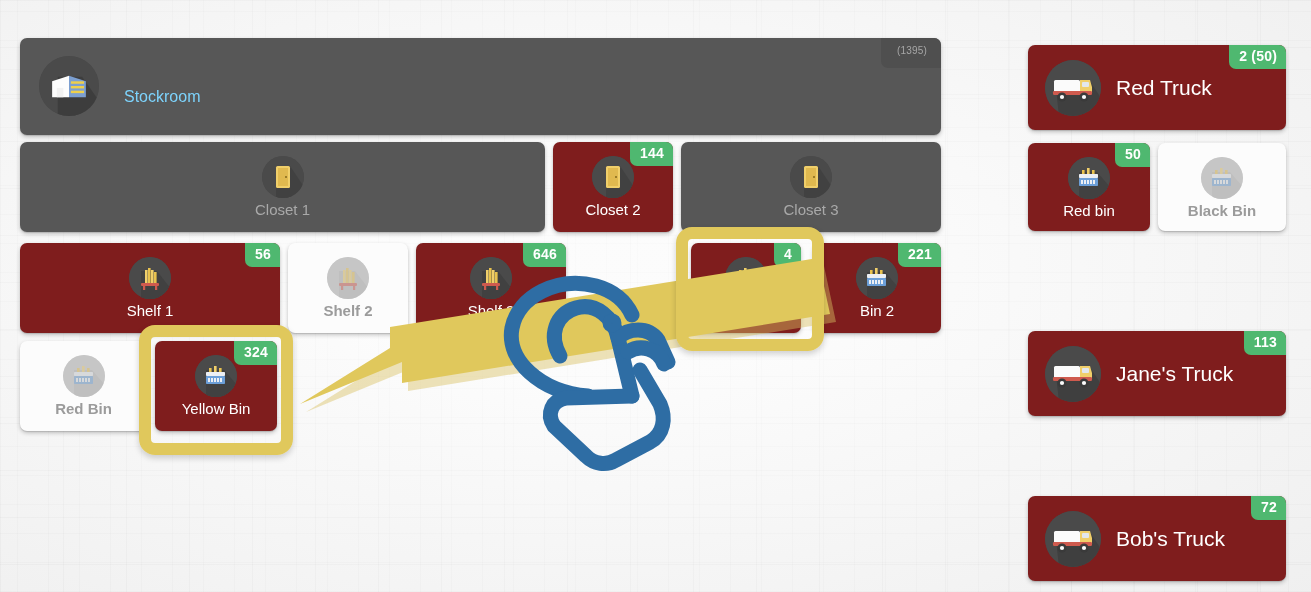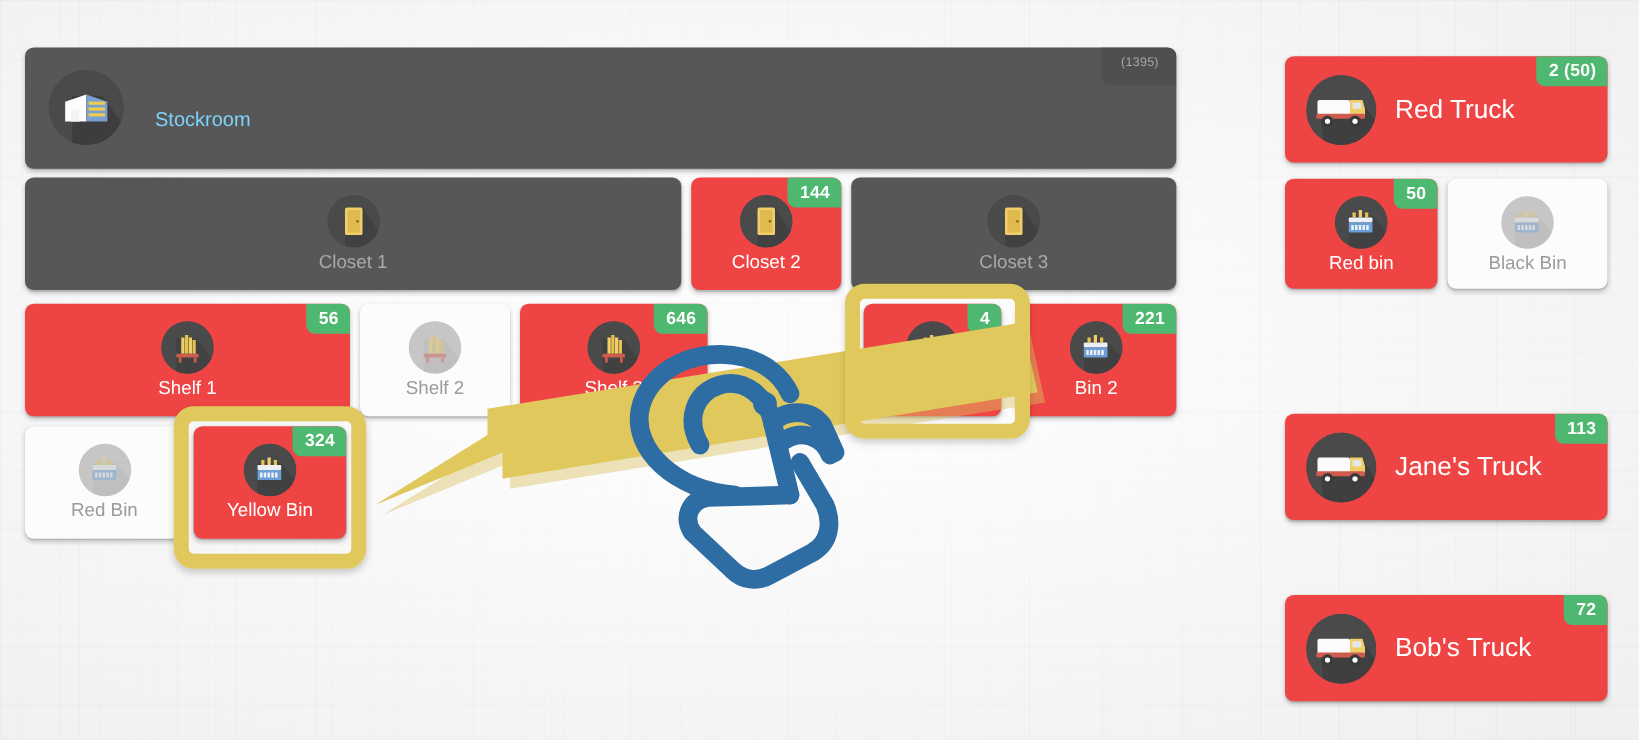--- a/index.html
+++ b/index.html
@@ -44,21 +44,21 @@
   }
 
   
   .card {
     position: absolute;
     border-radius: 7px;
     box-sizing: border-box;
     overflow: hidden;
     box-shadow: 0 2px 4px rgba(0,0,0,0.22), 0 1px 1px rgba(0,0,0,0.12);
   }
-  .card.green  { background: #ef4444; }
+  .card.green  { background: #7f1d1d; }
   .card.dark   { background: #575757; }
   .card.white  { background: #fcfcfc; }
 
   .badge {
     position: absolute;
     top: 0;
     right: 0;
     padding: 4px 9px 6px 10px;
     font-size: 14px;
     font-weight: bold;
@@ -71,21 +71,21 @@
 
   .label {
     position: absolute;
     left: 0; right: 0;
     text-align: center;
     font-size: 15px;
     line-height: 1;
   }
   .green .label { color: #ffffff; font-weight: normal; }
   .dark  .label { color: #a9a9a9; font-weight: normal; }
-  .white .label { color: #9b9b9b; font-weight: normal; }
+  .white .label { color: #9b9b9b; font-weight: bold; }
 
   
   .icon-disc {
     position: absolute;
     border-radius: 50%;
     overflow: hidden;
   }
   .green .icon-disc, .dark .icon-disc { background: #4a4a4a; }
   .white .icon-disc { background: #c6c6c6; }
   .icon-disc svg { display: block; width: 100%; height: 100%; }
@@ -128,21 +128,21 @@
   
   .truck-card .icon-disc { left: 17px; top: 50%; margin-top: -28px; width: 56px; height: 56px; }
   .truck-card .truck-label {
     position: absolute;
     left: 88px; top: 0; bottom: 0;
     display: flex; align-items: center;
     font-size: 21px; color: #ffffff; font-weight: normal;
   }
   #red-truck   { left: 1028px; top: 45px;  width: 258px; height: 85px; }
   #jane-truck  { left: 1028px; top: 331px; width: 258px; height: 85px; }
-  #bob-truck   { left: 1028px; top: 476px; width: 258px; height: 85px; }
+  #bob-truck   { left: 1028px; top: 496px; width: 258px; height: 85px; }
 
   #sidebar-red-bin   { left: 1028px; top: 143px; width: 122px; height: 88px; }
   #sidebar-black-bin { left: 1158px; top: 143px; width: 128px; height: 88px; }
 
   
   .highlight-box {
     position: absolute;
     border: 12px solid #e0c85c;
     border-radius: 16px;
     box-sizing: border-box;

